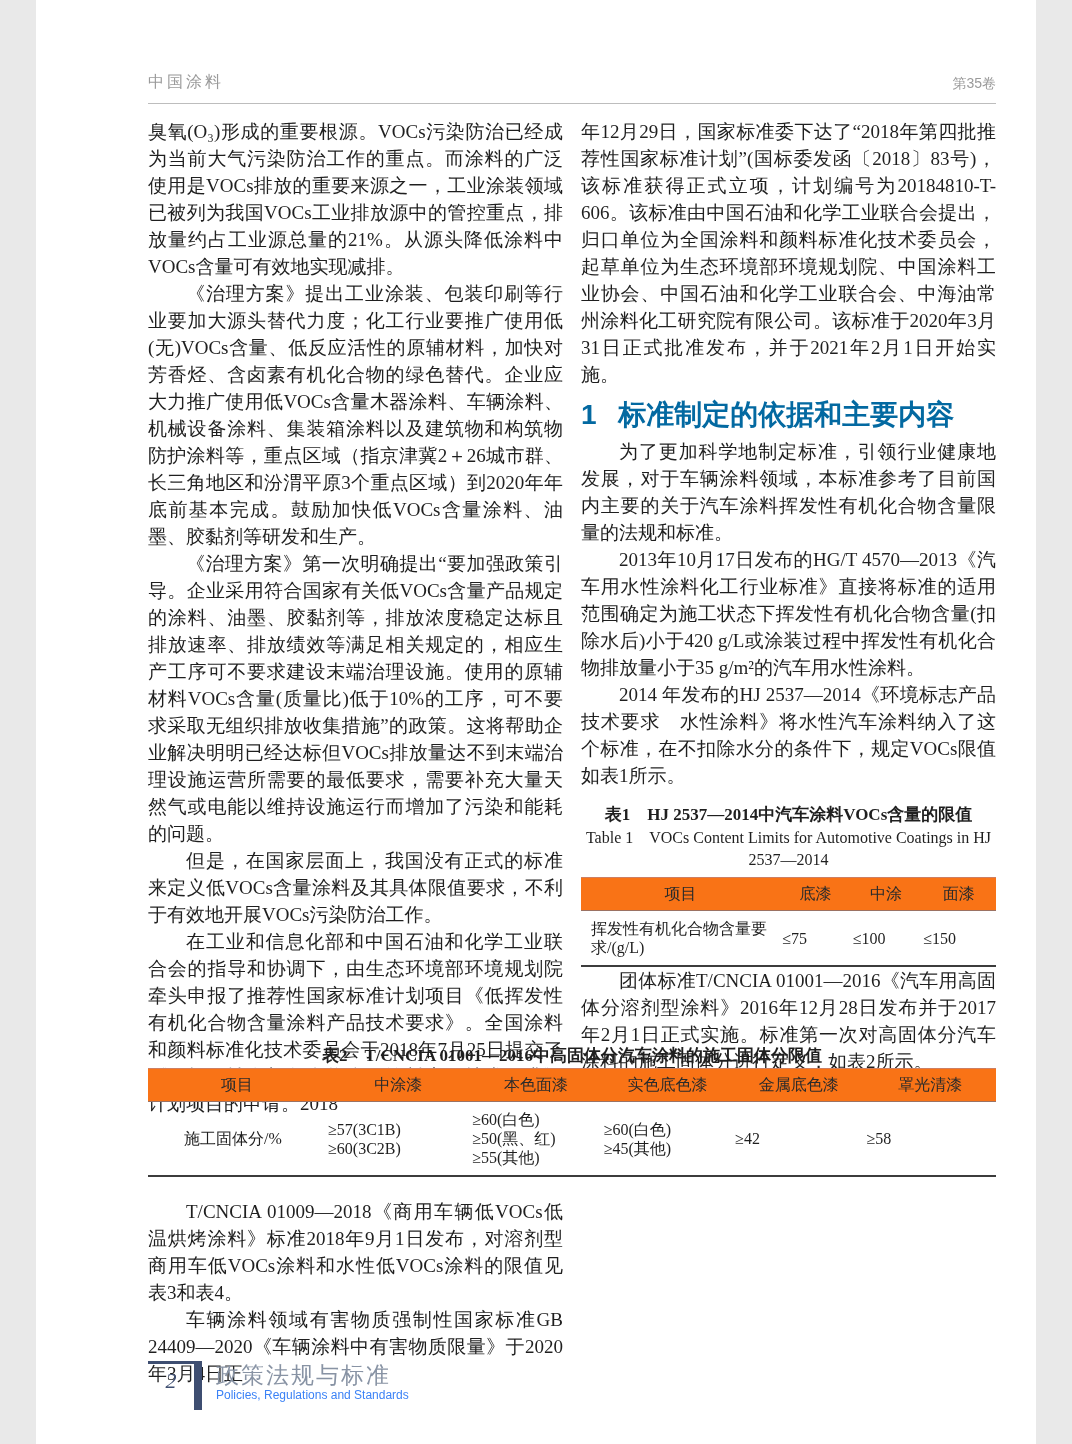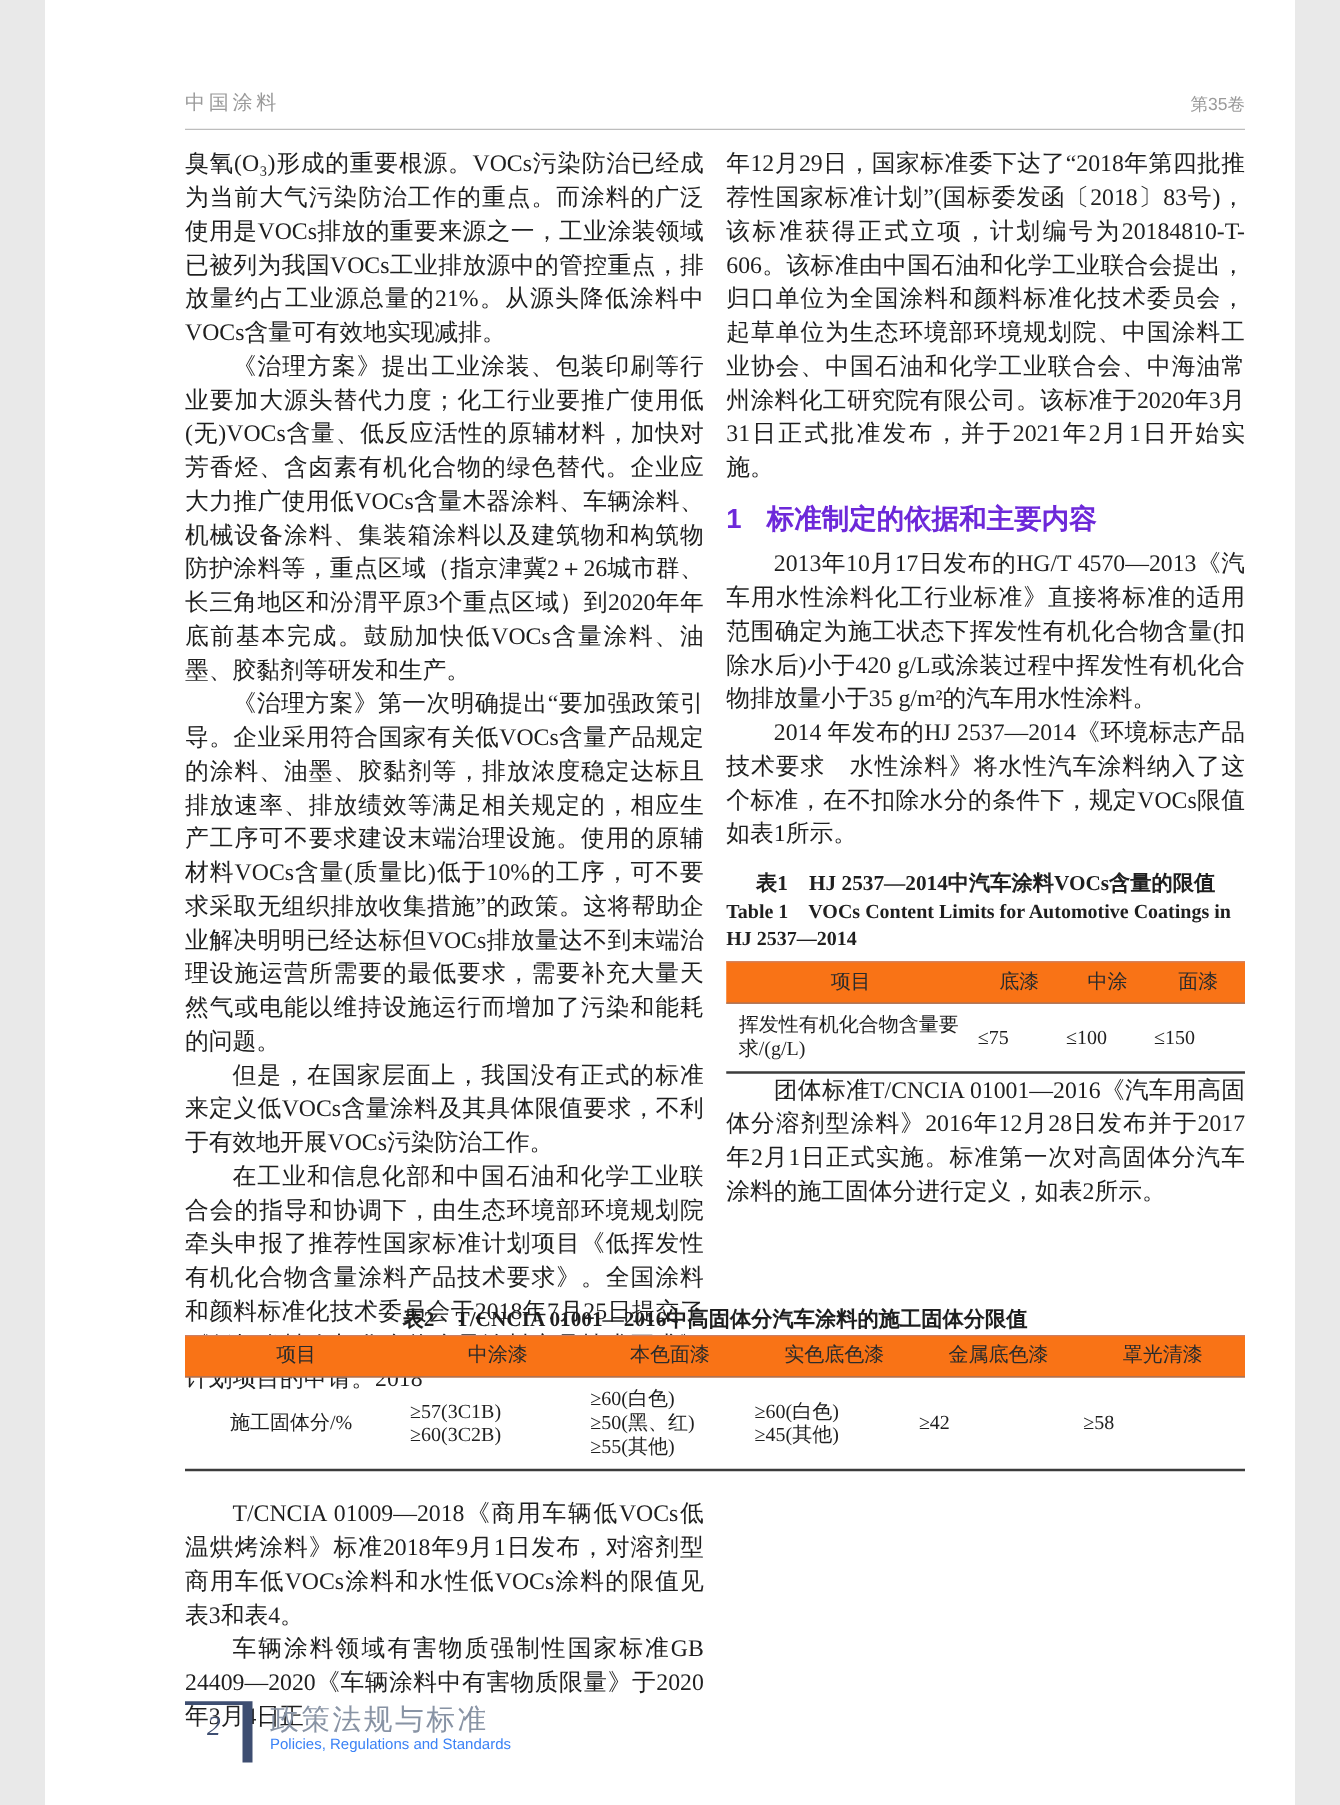--- a/index.html
+++ b/index.html
@@ -39,34 +39,34 @@
     font-size:19px; line-height:27px;
     text-align:justify;
     text-indent:2em;
   }
   .para.flush { text-indent:0; }
 
   
   .sec-heading {
     margin:13px 0 9px 0;
     font-family:"Liberation Sans","DejaVu Sans",sans-serif;
-    font-size:22px; font-weight:bold;
-    color:#6d28d9;
+    font-size:28px; font-weight:bold;
+    color:#0369a1;
     line-height:28px;
   }
   .sec-num { margin-right:14px; }
 
   
   .tbl-caption-cn {
     text-align:center; font-weight:bold;
     font-size:17px; line-height:24px;
     margin-top:14px;
   }
   .tbl-caption-en {
-    font-weight:bold;
+    text-align:center; font-weight:normal;
     font-size:16px; line-height:22px;
     margin-bottom:6px;
   }
   .tbl-head {
     display:grid;
     background:#f97316;
     border-top:1px solid #cd7f63;
     border-bottom:1px solid #9b7263;
     align-items:center;
   }
@@ -135,20 +135,21 @@
     </div>
 
     <div class="col">
       <p class="para flush">年12月29日，国家标准委下达了“2018年第四批推荐性国家标准计划”(国标委发函〔2018〕83号)，该标准获得正式立项，计划编号为20184810-T-606。该标准由中国石油和化学工业联合会提出，归口单位为全国涂料和颜料标准化技术委员会，起草单位为生态环境部环境规划院、中国涂料工业协会、中国石油和化学工业联合会、中海油常州涂料化工研究院有限公司。该标准于2020年3月31日正式批准发布，并于2021年2月1日开始实施。</p>
 
       <h2 class="sec-heading">
         <span class="sec-num">1</span>
         <span class="sec-title">标准制定的依据和主要内容</span>
       </h2>
 
+      <p class="para">为了更加科学地制定标准，引领行业健康地发展，对于车辆涂料领域，本标准参考了目前国内主要的关于汽车涂料挥发性有机化合物含量限量的法规和标准。</p>
       <p class="para">2013年10月17日发布的HG/T 4570—2013《汽车用水性涂料化工行业标准》直接将标准的适用范围确定为施工状态下挥发性有机化合物含量(扣除水后)小于420 g/L或涂装过程中挥发性有机化合物排放量小于35 g/m²的汽车用水性涂料。</p>
       <p class="para">2014 年发布的HJ 2537—2014《环境标志产品技术要求　水性涂料》将水性汽车涂料纳入了这个标准，在不扣除水分的条件下，规定VOCs限值如表1所示。</p>
 
       <div class="tbl t1">
         <div class="tbl-caption-cn">表1　HJ 2537—2014中汽车涂料VOCs含量的限值</div>
         <div class="tbl-caption-en">Table 1　VOCs Content Limits for Automotive Coatings in HJ 2537—2014</div>
         <div class="tbl-head t1-grid-head">
           <div class="tbl-hcell">项目</div>
           <div class="tbl-hcell">底漆</div>
           <div class="tbl-hcell">中涂</div>

